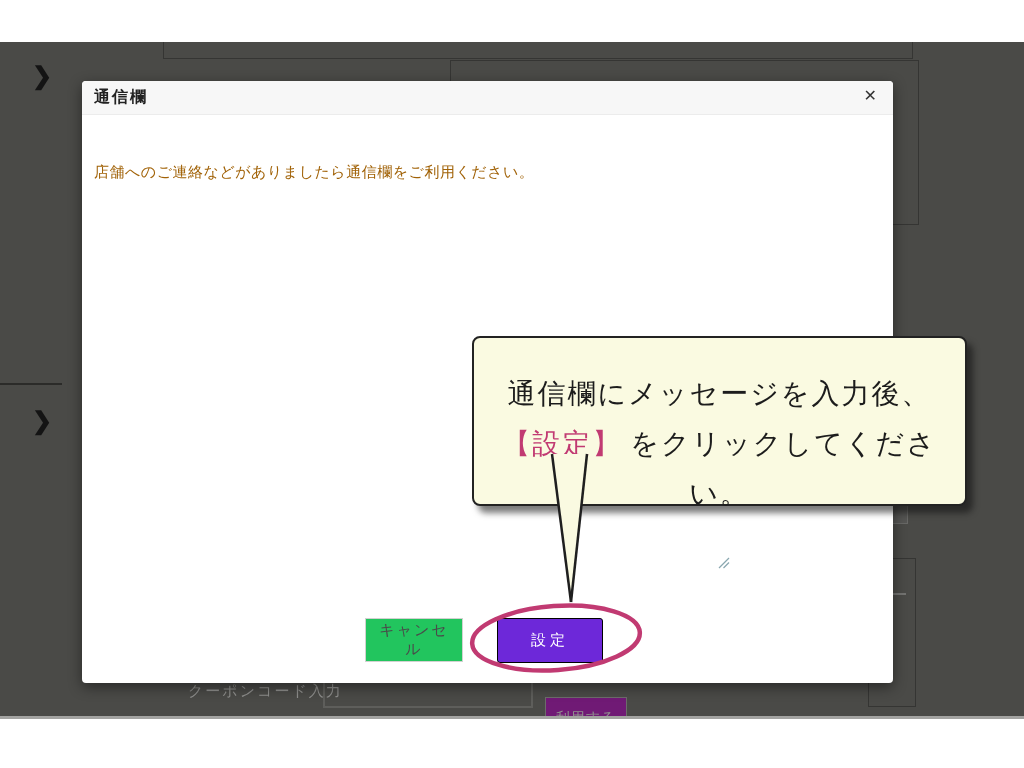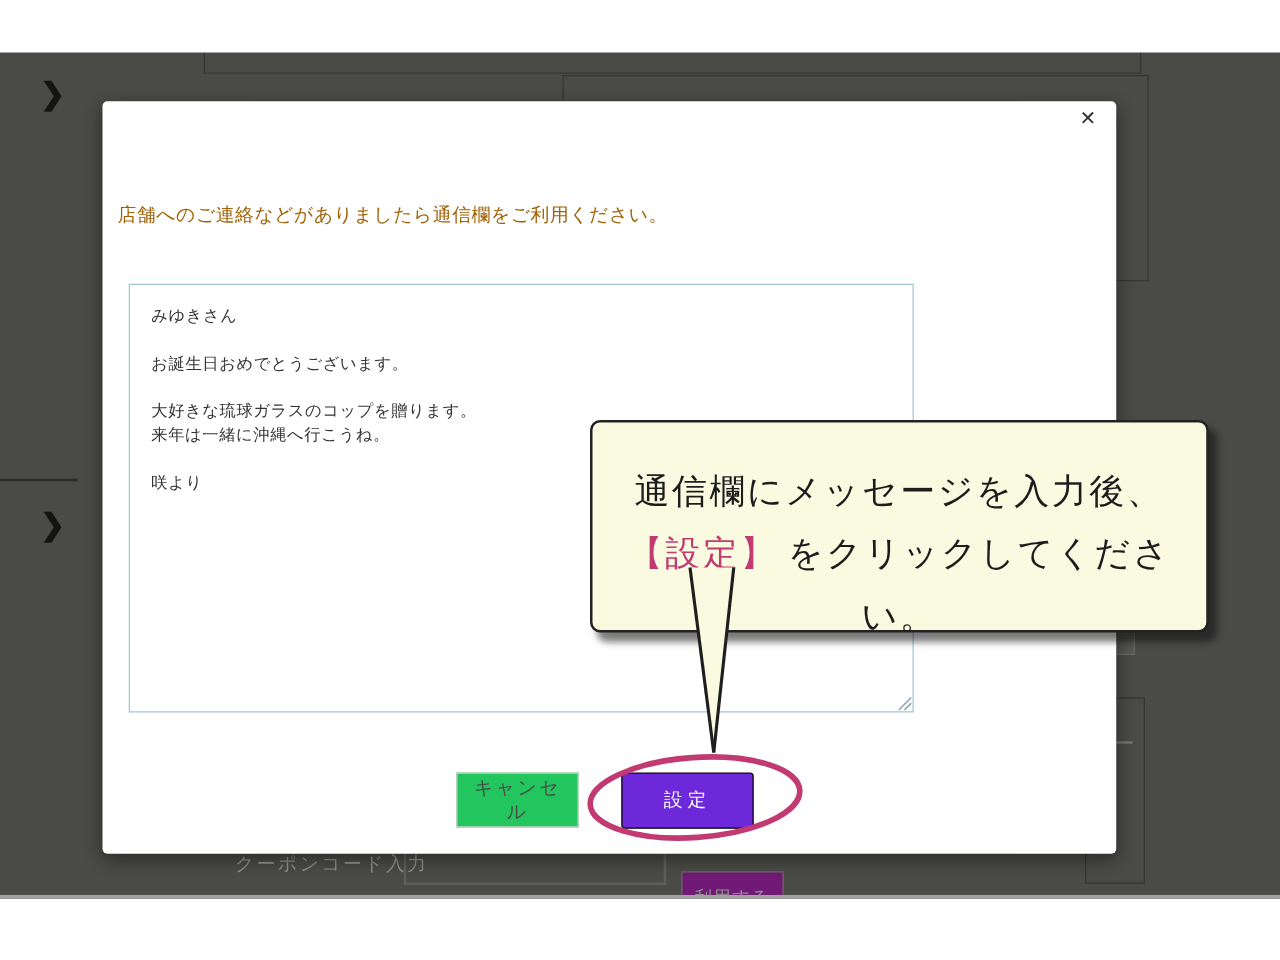--- a/index.html
+++ b/index.html
@@ -78,32 +78,27 @@
     <div class="ghost-btn-small"></div>
     <div class="ghost-box" style="left:868px;top:516px;width:46px;height:147px;"></div>
     <div class="ghost-dash"></div>
 
     <span class="coupon-label">クーポンコード入力</span>
     <div class="coupon-input"></div>
     <div class="use-btn">利用する</div>
   </div>
 
   <div class="modal">
+    <div class="modal-header">
+      <span class="modal-title">通信欄</span>
+    </div>
     <button class="modal-close">✕</button>
 
     <div class="modal-desc">店舗へのご連絡などがありましたら通信欄をご利用ください。</div>
 
-    <textarea class="msg-area" spellcheck="false" style="">みゆきさん
-
-お誕生日おめでとうございます。
-
-大好きな琉球ガラスのコップを贈ります。
-来年は一緒に沖縄へ行こうね。
-
-咲より</textarea>
     <svg class="grip" width="12" height="12" viewBox="0 0 12 12">
       <line x1="1" y1="11" x2="11" y2="1" stroke="#8aa7b0" stroke-width="1.3"></line>
       <line x1="5.5" y1="11" x2="11" y2="5.5" stroke="#8aa7b0" stroke-width="1.3"></line>
     </svg>
 
     <button class="btn-cancel">キャンセル</button>
     <button class="btn-submit">設定</button>
   </div>
 
   <div class="callout">

